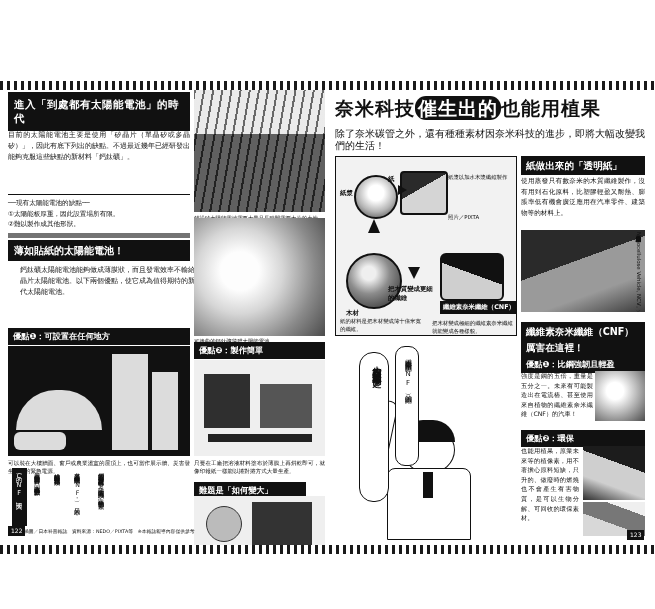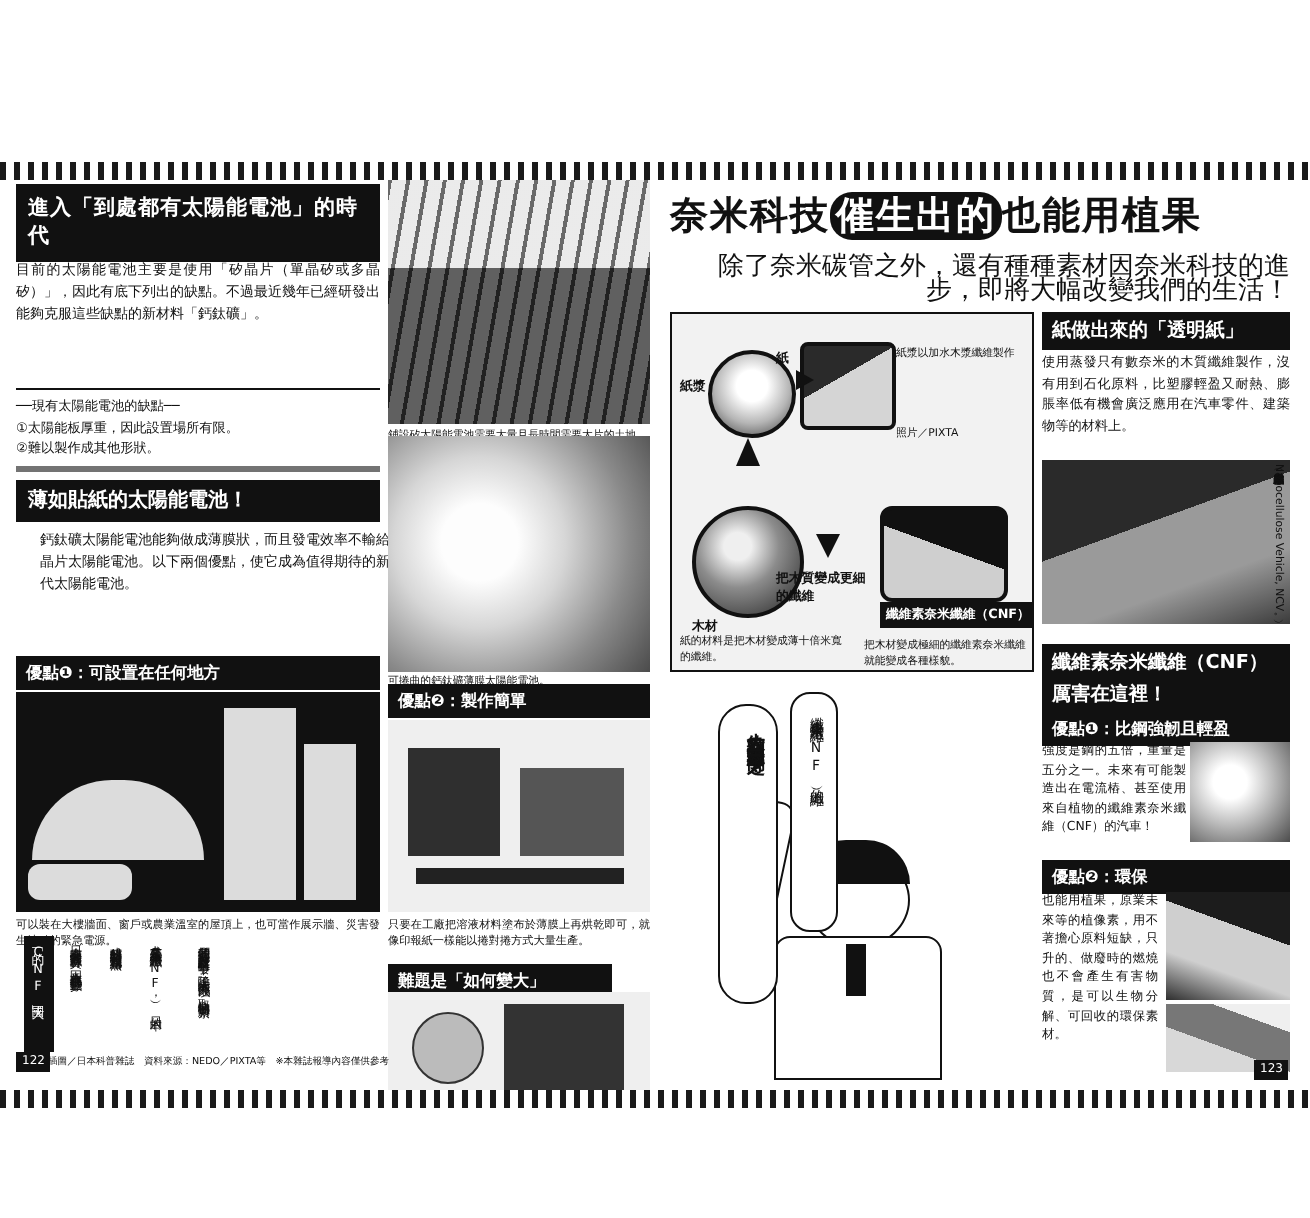--- a/index.html
+++ b/index.html
@@ -86,21 +86,21 @@
     text-align: justify;
   }
   .lead-note {
     position: absolute;
     left: 0; top: 104px;
     width: 182px;
     font-size: 6.6px;
     line-height: 10.5px;
     color: #111;
     border-top: 1px solid #111;
-    border-bottom: 3px solid #737373;
+    border-bottom: 5px solid #737373;
     padding: 3px 0;
   }
 
   
   .photo {
     position: absolute;
     background: #8f8f8f;
     background-image: linear-gradient(135deg,#6f6f6f 0%, #b9b9b9 45%, #5d5d5d 100%);
     overflow: hidden;
   }
@@ -238,24 +238,23 @@
   .r-title .main .inv {
     background: #111;
     color: #fff;
     padding: 1px 3px;
     border-radius: 11px;
   }
   .r-sub {
     position: absolute;
     left: 4px; top: 38px;
     width: 310px;
-    font-size: 13px;
+    font-size: 10px;
     line-height: 12px;
     color: #111;
-    text-align: right;
   }
 
   .diagram {
     position: absolute;
     left: 4px; top: 66px;
     width: 182px; height: 180px;
     background: #f2f2f2;
     border: 1px solid #111;
     box-sizing: border-box;
     overflow: hidden;

